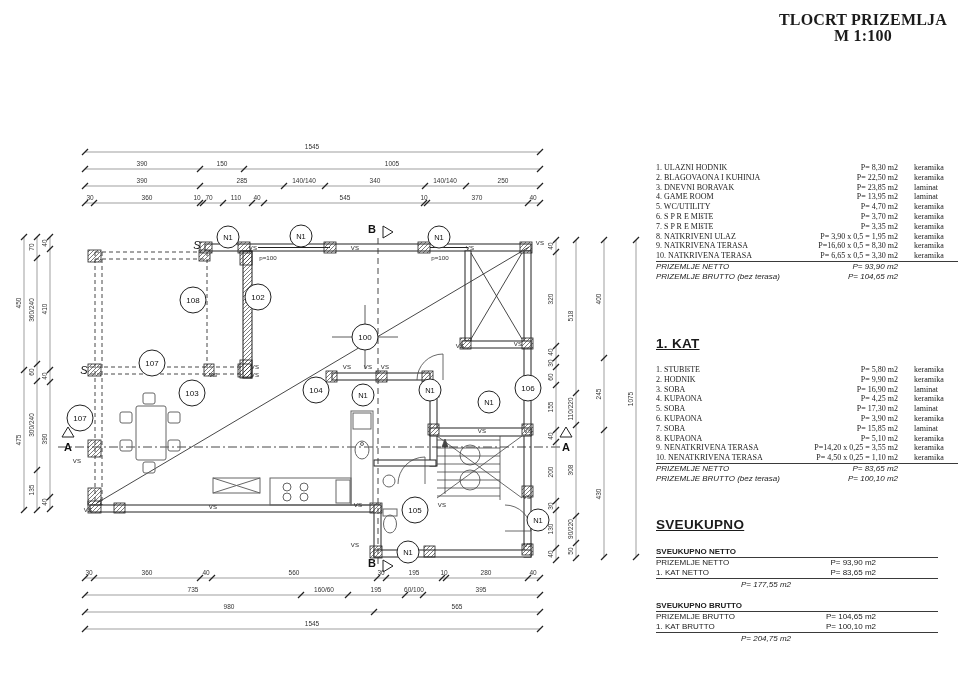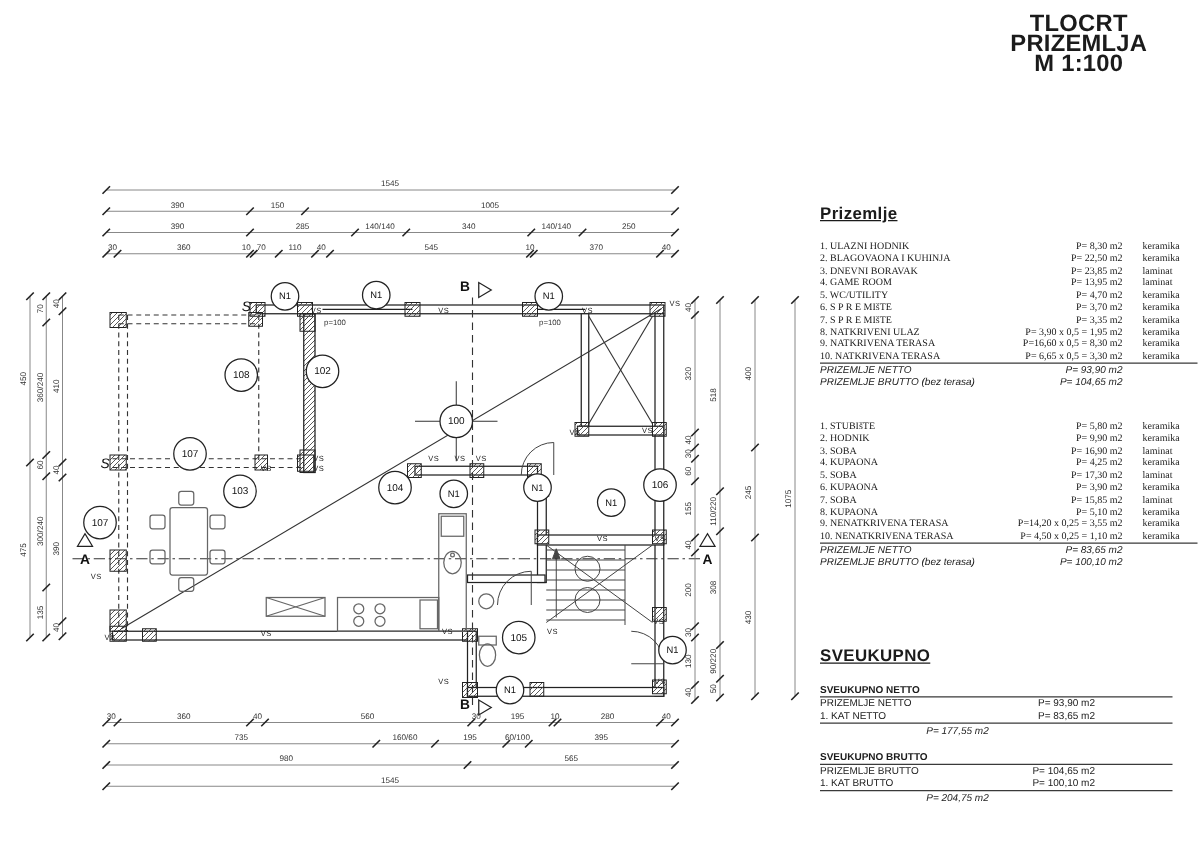--- a/index.html
+++ b/index.html
@@ -1,20 +1,20 @@
 <!DOCTYPE html>
 <html><head>
 <meta charset="utf-8">
 <style>
   html,body{margin:0;padding:0;background:#fff;}
   .canvas{position:relative;width:960px;height:684px;background:#fff;overflow:hidden;
           font-family:"Liberation Sans",sans-serif;color:#1b1b1b;}
   
   .titleblock{position:absolute;left:772px;top:12px;width:182px;text-align:center;
-              font-size:19px;font-weight:700;line-height:16px;letter-spacing:.2px;}
+              font-size:16px;font-weight:700;line-height:16px;letter-spacing:.2px;font-family:Liberation Serif, serif;}
   
   .sec{position:absolute;left:656px;width:302px;}
   .sec h2{font-size:13.5px;font-weight:700;text-decoration:underline;margin:0 0 14px 0;letter-spacing:.3px;}
   .rows{border-bottom:1px solid #3a3a3a;font-family:Liberation Serif, serif;}
   .lrow{display:grid;grid-template-columns:1fr 118px 56px;font-size:8px;line-height:9.8px;}
   .lrow .nm{white-space:nowrap;}
   .lrow .ar{text-align:right;padding-right:4px;white-space:nowrap;}
   .lrow .mt{padding-left:12px;}
   .sumrow{display:grid;grid-template-columns:1fr 118px 56px;font-size:8px;line-height:10px;
           font-style:italic;}
@@ -416,21 +416,20 @@
         <text x="538" y="522.5" class="t-n1" text-anchor="middle">N1</text>
       </g>
   </svg>
 
   <div class="titleblock">
     <div>TLOCRT PRIZEMLJA</div>
     <div>M 1:100</div>
   </div>
 
   <div class="sec" style="top:163px">
-    <h2>Prizemlje</h2>
     <div class="rows">
 
         <div class="lrow">
           <span class="nm">1. ULAZNI HODNIK</span>
           <span class="ar">P= 8,30 m2</span>
           <span class="mt">keramika</span>
         </div>
 
         <div class="lrow">
           <span class="nm">2. BLAGOVAONA I KUHINJA</span>
@@ -492,20 +491,21 @@
         <span></span>
     </div>
     <div class="sumrow">
       <span class="nm">PRIZEMLJE  BRUTTO  (bez terasa)</span>
       <span class="ar">P= 104,65 m2</span>
         <span></span>
     </div>
   </div>
 
   <div class="sec" style="top:336px">
+    <h2>1. KAT</h2>
     <div class="rows">
 
         <div class="lrow">
           <span class="nm">1. STUBIšTE</span>
           <span class="ar">P= 5,80 m2</span>
           <span class="mt">keramika</span>
         </div>
 
         <div class="lrow">
           <span class="nm">2. HODNIK</span>

